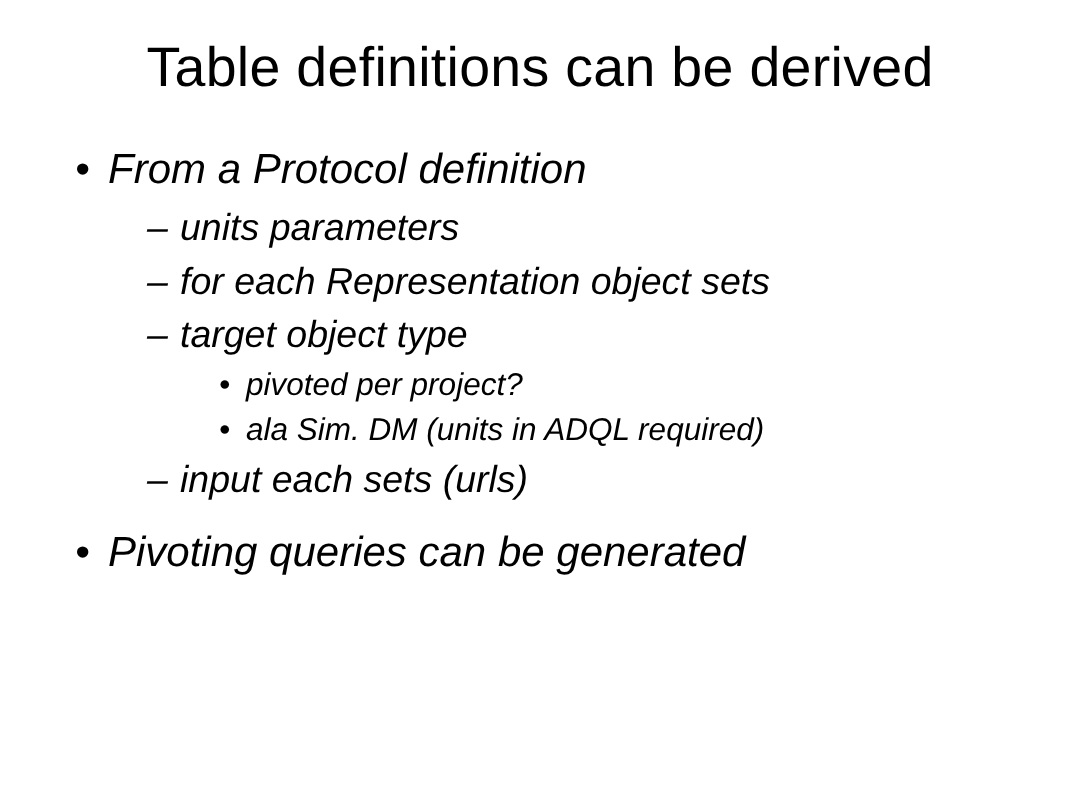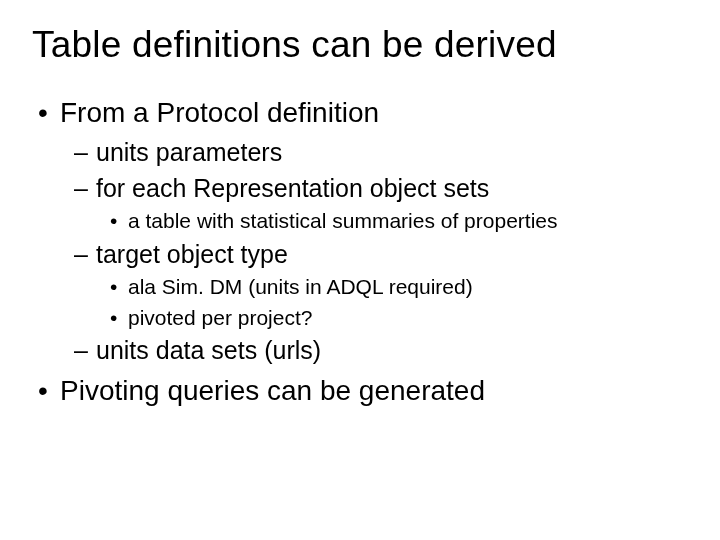--- a/index.html
+++ b/index.html
@@ -13,25 +13,25 @@
   }
   .slide {
     box-sizing: border-box;
     width: 720px;
     height: 540px;
     padding: 24px 32px 0 32px;
   }
   .title {
     font-size: 37px;
     font-weight: 400;
-    text-align: left;
+    text-align: center;
     margin: 0 0 28px 0;
     letter-spacing: 0.2px;
   }
-  ul { margin: 0; padding: 0; list-style: none; }
+  ul { margin: 12px; padding: 0; list-style: none; font-style: italic; }
   li { margin: 0; padding: 0; }
 
   .lvl1 { padding-left: 28px; }
   .lvl1 > li { position: relative; font-size: 28px; line-height: 1.35; margin-bottom: 4px; }
   .lvl1 > li::before {
     content: "•";
     position: absolute;
     left: -22px;
     top: 0;
   }
@@ -62,39 +62,34 @@
 
   <ul class="lvl1">
     <li>
       <span>From a Protocol definition</span>
       <ul class="lvl2">
         <li>
           <span>units parameters</span>
         </li>
         <li>
           <span>for each Representation object sets</span>
-          <ul class="lvl3">
-            <li>
-              <span>a table with statistical summaries of properties</span>
-            </li>
-          </ul>
         </li>
         <li>
           <span>target object type</span>
           <ul class="lvl3">
             <li>
-              <span>ala Sim. DM (units in ADQL required)</span>
+              <span>pivoted per project?</span>
             </li>
             <li>
-              <span>pivoted per project?</span>
+              <span>ala Sim. DM (units in ADQL required)</span>
             </li>
           </ul>
         </li>
         <li>
-          <span>units data sets (urls)</span>
+          <span>input each sets (urls)</span>
         </li>
       </ul>
     </li>
     <li>
       <span>Pivoting queries can be generated</span>
     </li>
   </ul>
 </div>
 
 </body></html>

